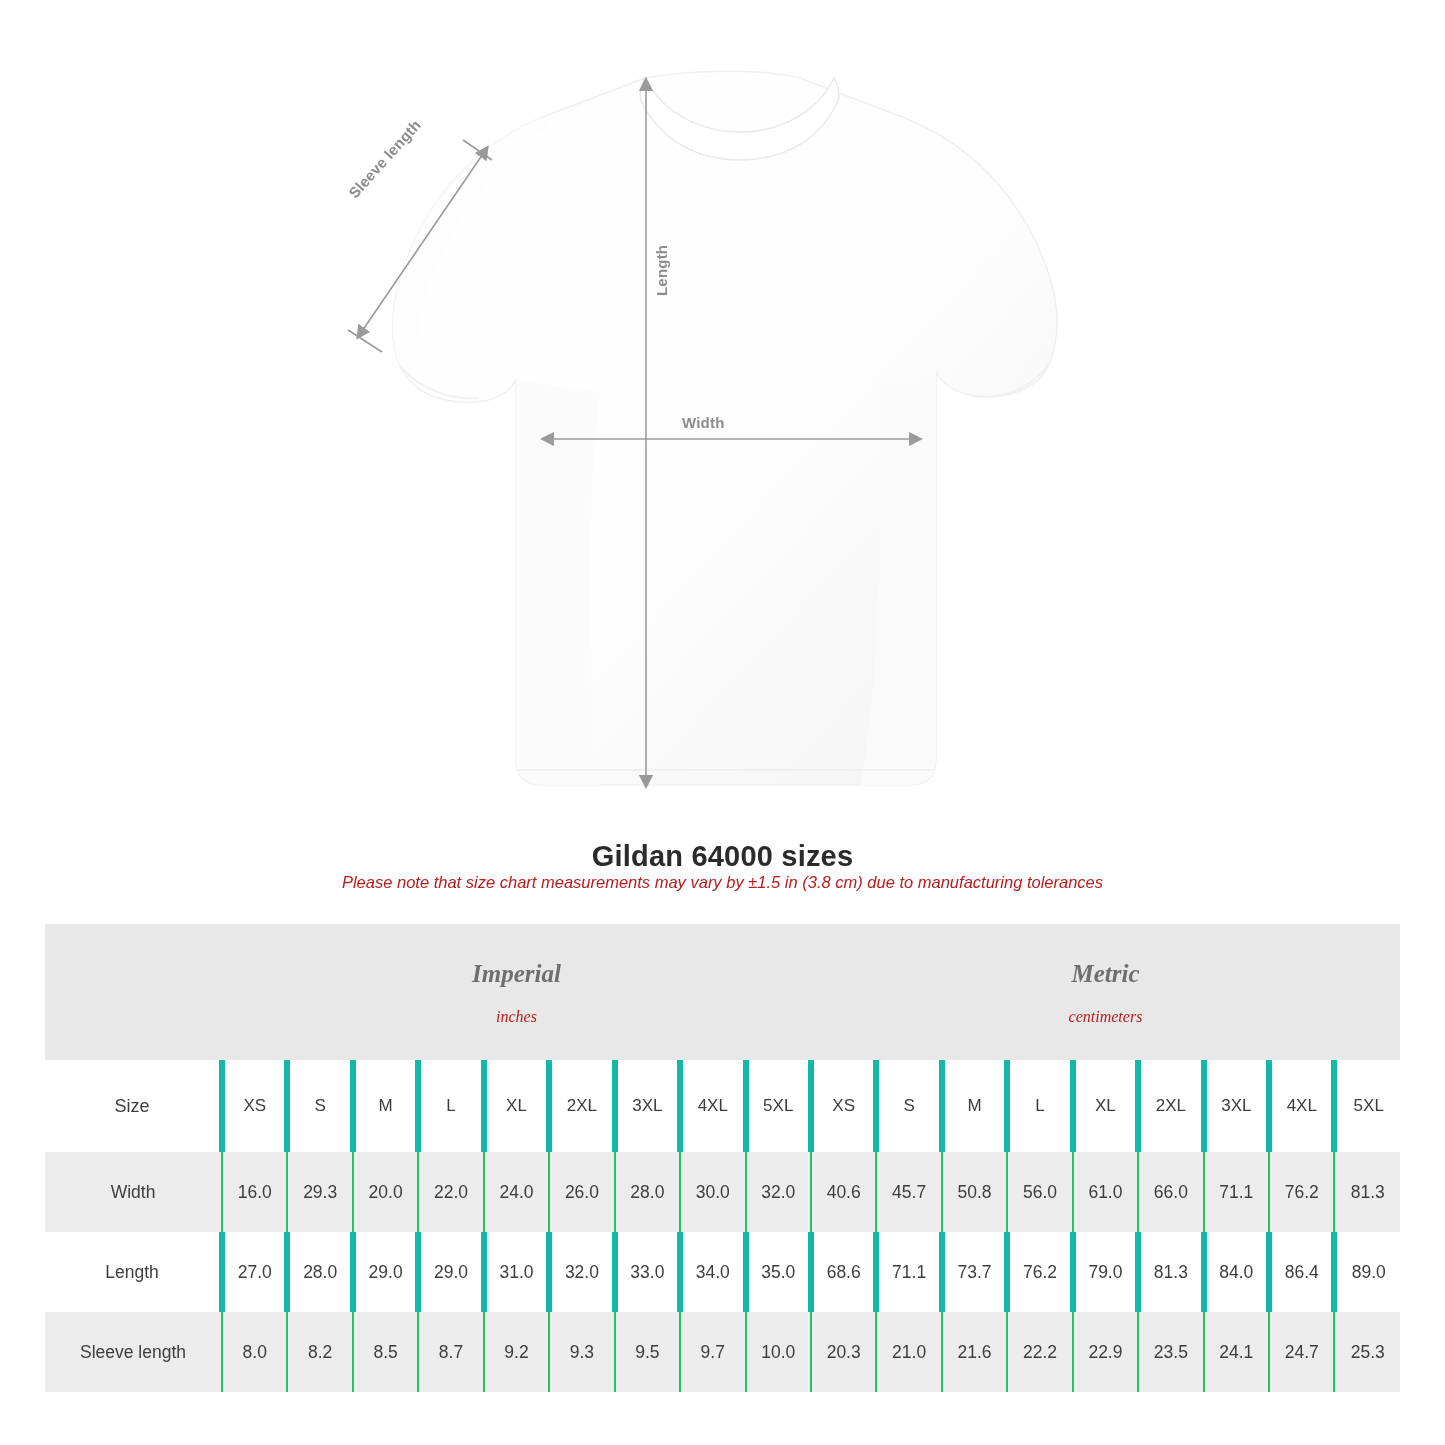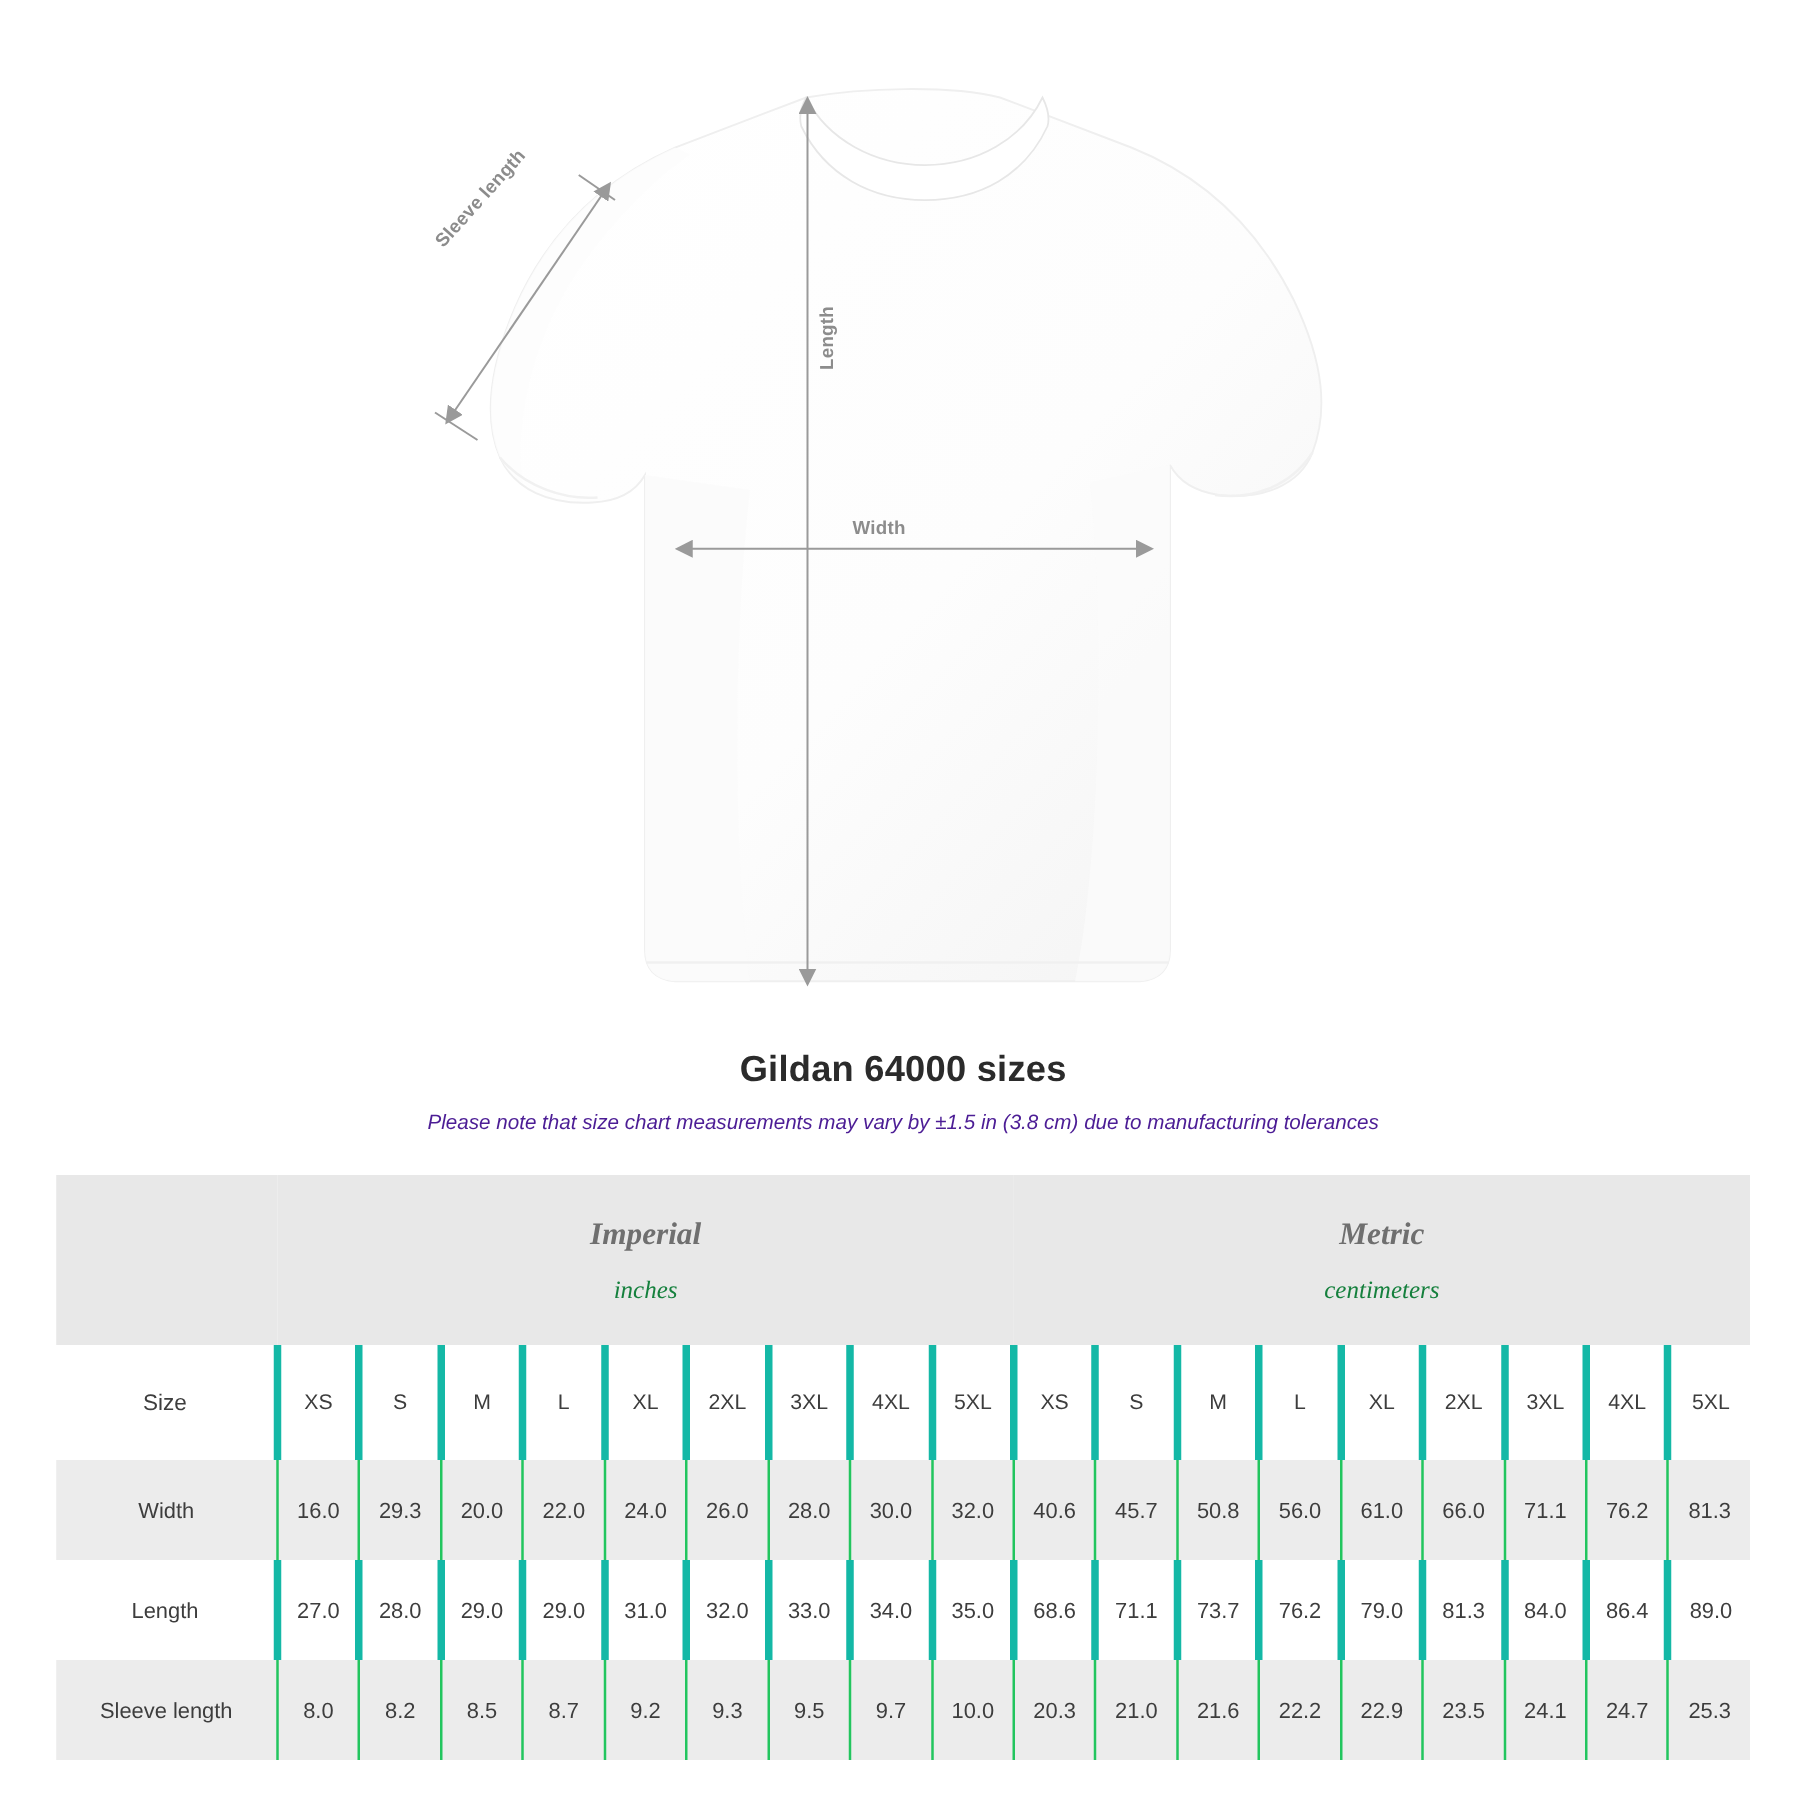--- a/index.html
+++ b/index.html
@@ -61,22 +61,22 @@
   .chart-title {
     font-size: 29px;
     font-weight: bold;
     color: #2b2b2b;
     margin: 0;
     letter-spacing: 0.2px;
   }
   .chart-note {
     font-size: 16.5px;
     font-style: italic;
-    color: #4c1d95;
-    margin-top: 16px;
+    color: #b91c1c;
+    margin-top: 0;
   }
 
   
   .table-wrap {
     margin: 32px 45px 0 45px;
   }
   table.size-table {
     width: 1355px;
     border-collapse: collapse;
     table-layout: fixed;
@@ -96,23 +96,23 @@
     font-family: Liberation Serif, serif;
   }
   .unit-name {
     font-size: 25px;
     font-weight: bold;
     font-style: italic;
     color: #6f6f6f;
     line-height: 1.25;
   }
   .unit-sub {
-    font-size: 20px;
+    font-size: 16px;
     font-style: italic;
-    color: #15803d;
+    color: #b91c1c;
     margin-top: 18px;
   }
   .row-head {
     font-weight: bold;
     font-size: 18px;
     color: #4a4a4a;
   }
   tr.band-white td { background: #ffffff; }
   tr.band-grey td  { background: #ececec; }
 

